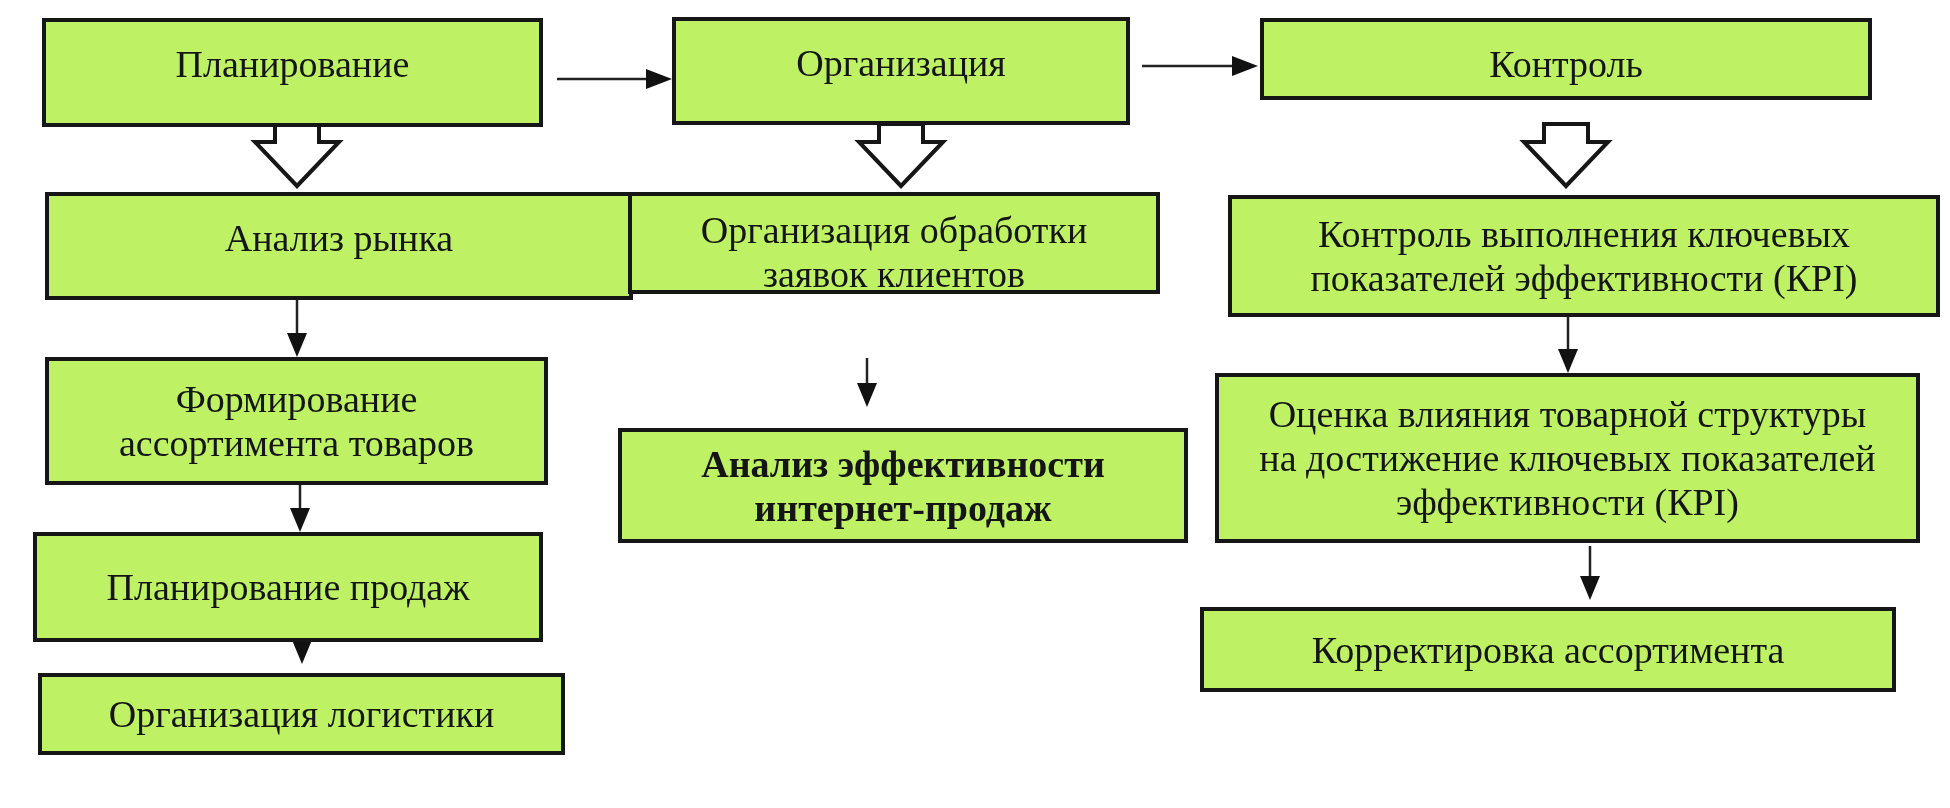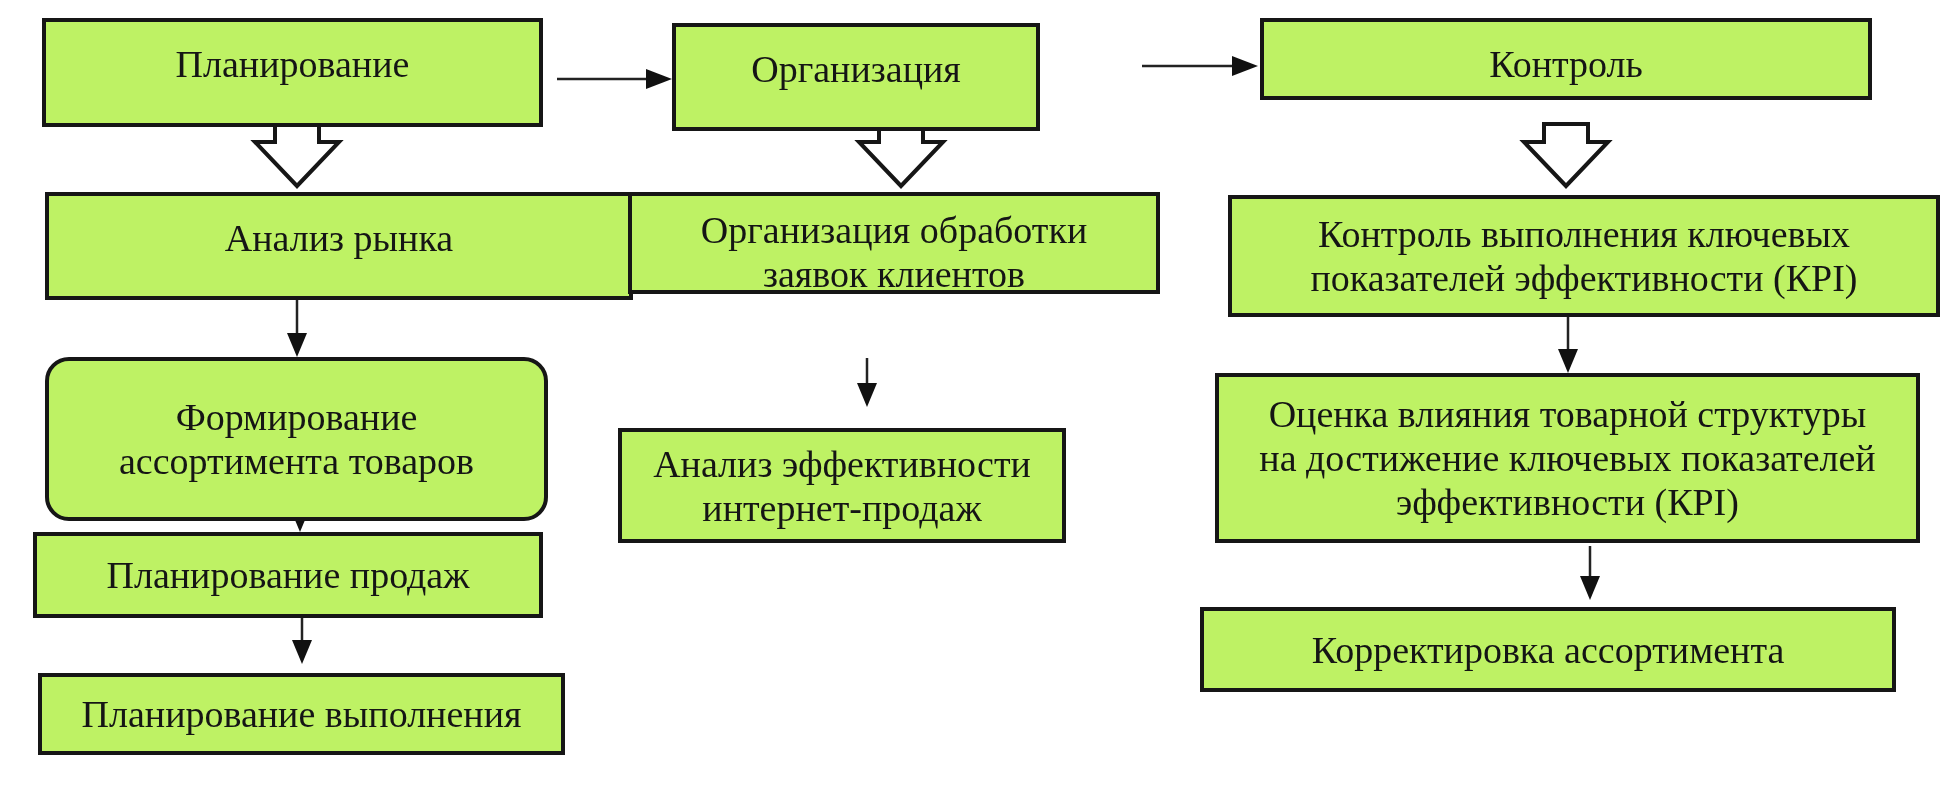--- a/index.html
+++ b/index.html
@@ -35,27 +35,27 @@
     line-height: 44px;
     white-space: pre-line;
     letter-spacing: 0px;
   }
   .node.top {
     align-items: flex-start;
   }
   
   .n-planning        { left: 42px;   top: 18px;  width: 501px; height: 109px; padding-top: 20px; }
   .n-market          { left: 45px;   top: 192px; width: 588px; height: 108px; padding-top: 20px; }
-  .n-assortment      { left: 45px;   top: 357px; width: 503px; height: 164px; border-radius: 24px; }
-  .n-salesplan       { left: 33px;   top: 532px; width: 510px; height: 86px;  }
+  .n-assortment      { left: 45px;   top: 357px; width: 503px; height: 128px; }
+  .n-salesplan       { left: 33px;   top: 532px; width: 510px; height: 110px;  }
   .n-logistics       { left: 38px;   top: 673px; width: 527px; height: 82px;  }
   
-  .n-organization    { left: 672px;  top: 23px;  width: 368px; height: 108px; padding-top: 20px; }
+  .n-organization    { left: 672px;  top: 17px;  width: 458px; height: 108px; padding-top: 20px; }
   .n-orders          { left: 628px;  top: 192px; width: 532px; height: 102px; padding-top: 12px; }
-  .n-effectiveness   { left: 618px;  top: 428px; width: 448px; height: 115px; }
+  .n-effectiveness   { left: 618px;  top: 428px; width: 570px; height: 115px; font-weight: bold; }
   
   .n-control         { left: 1260px; top: 18px;  width: 612px; height: 82px; padding-top: 20px; }
   .n-kpi-control     { left: 1213px; top: 195px; width: 712px; height: 122px; margin-left: 15px; }
   .n-kpi-impact      { left: 1215px; top: 373px; width: 705px; height: 170px; align-items: center; }
   .n-adjustment      { left: 1200px; top: 607px; width: 696px; height: 85px;  }
 
   .block-arrow { fill: #ffffff; stroke: #161616; stroke-width: 4; }
   .stem        { stroke: #222222; stroke-width: 2.5; }
   .head        { fill: #111111; stroke: none; }
 </style>
@@ -114,21 +114,21 @@
     <span>Анализ рынка</span>
   </div>
   <div class="node n-assortment">
     <span>Формирование
 ассортимента товаров</span>
   </div>
   <div class="node n-salesplan">
     <span>Планирование продаж</span>
   </div>
   <div class="node n-logistics">
-    <span>Планирование выполнения</span>
+    <span>Организация логистики</span>
   </div>
 
   <div class="node top n-organization">
     <span>Организация</span>
   </div>
   <div class="node top n-orders">
     <span>Организация обработки
 заявок клиентов</span>
   </div>
   <div class="node n-effectiveness">

